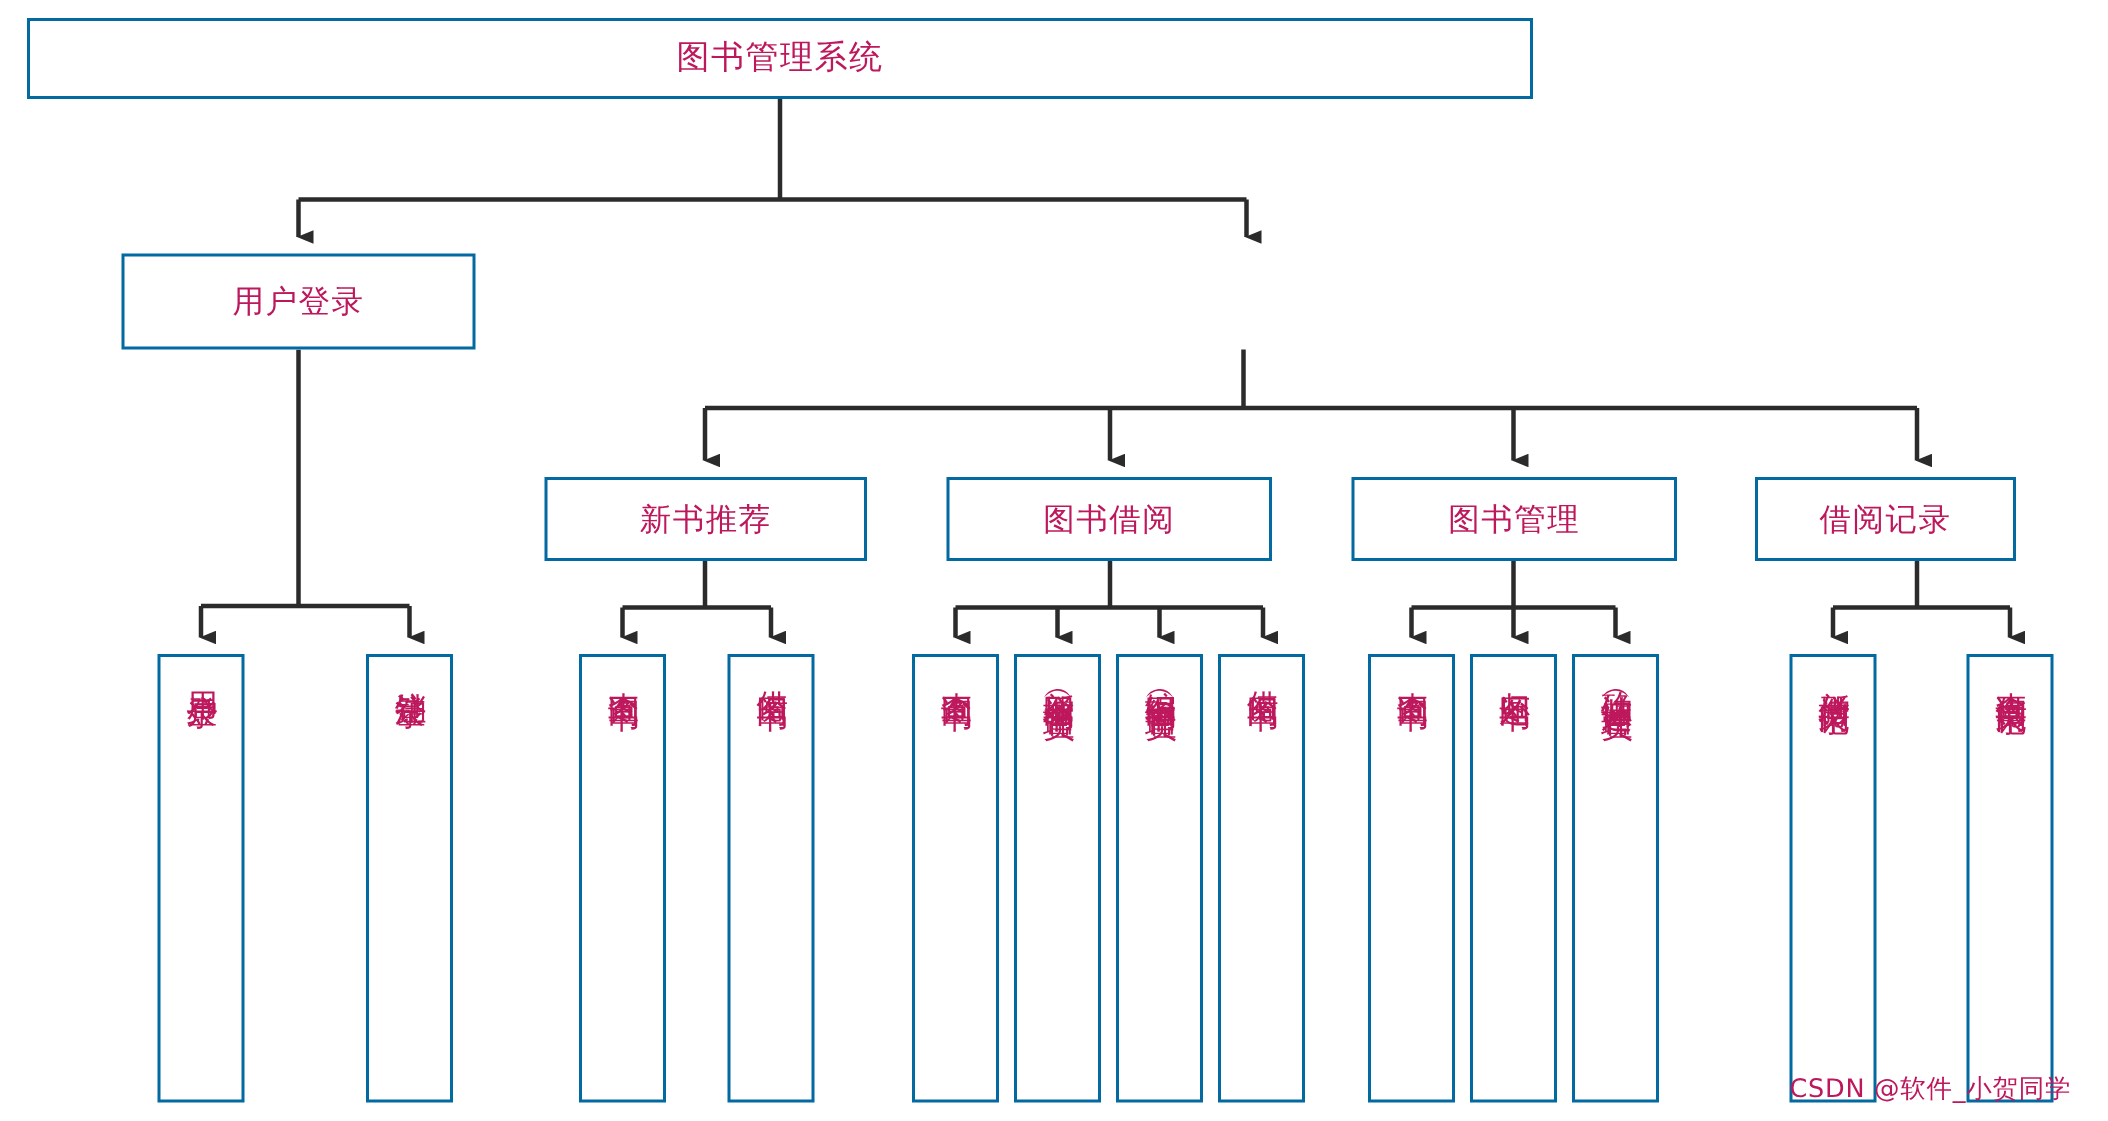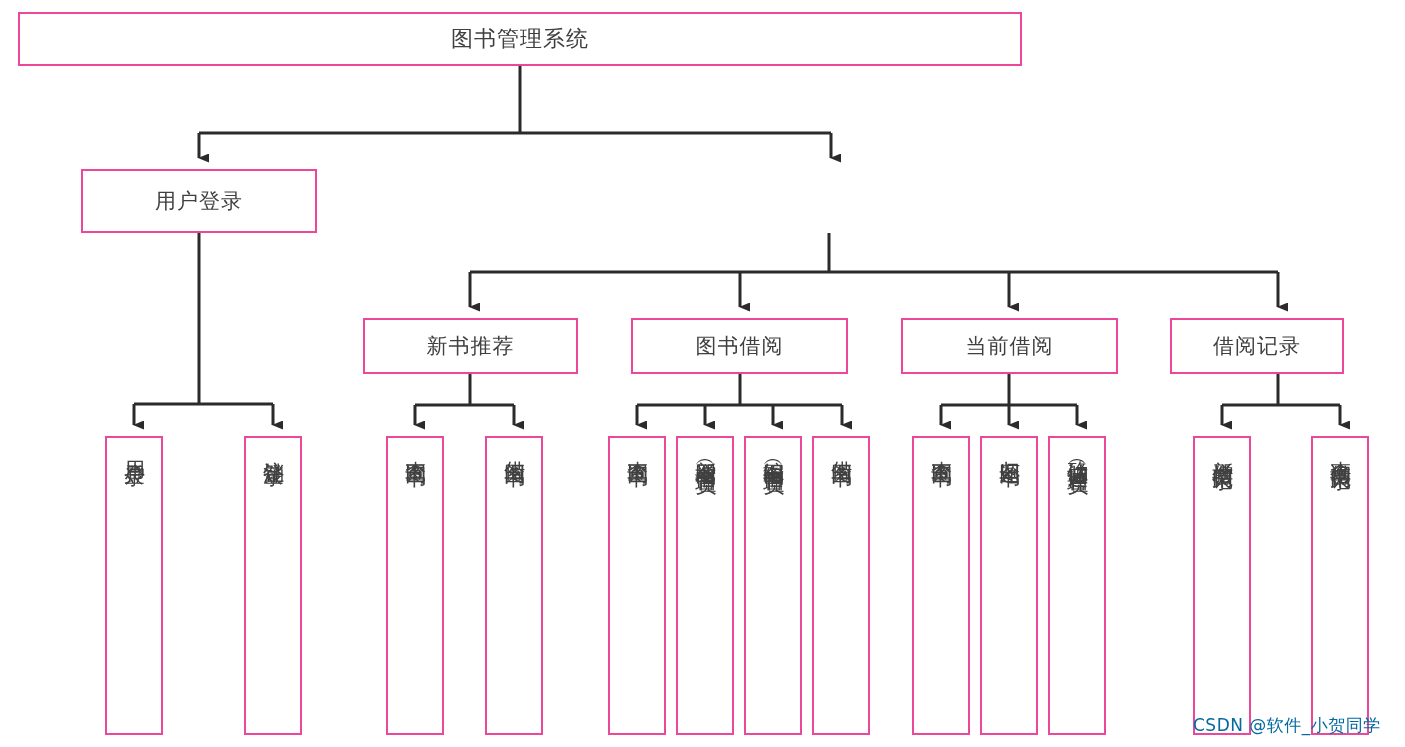--- a/index.html
+++ b/index.html
@@ -23,25 +23,25 @@
     left: 0;
     top: 0;
     width: 1405px;
     height: 747px;
     pointer-events: none;
   }
   .node {
     position: absolute;
     box-sizing: border-box;
     background: #ffffff;
-    border: 2px solid #ec4899;
+    border: 2px solid #0369a1;
     display: flex;
     align-items: center;
     justify-content: center;
-    color: #404040;
+    color: #be185d;
   }
   .node .label {
     display: block;
     text-align: center;
     line-height: 1.0;
     white-space: nowrap;
   }
   
   .node.h .label {
     font-size: 21px;
@@ -60,21 +60,21 @@
   .node.v .label {
     writing-mode: vertical-rl;
     text-orientation: upright;
     font-size: 21px;
     line-height: 1.12;
     letter-spacing: 2px;
     white-space: normal;
   }
   .watermark {
     position: absolute;
-    color: #0369a1;
+    color: #be185d;
     font-size: 17px;
     letter-spacing: 0.5px;
     white-space: nowrap;
     user-select: none;
   }
 </style>
 </head>
 <body>
 
 <div id="canvas">
@@ -137,21 +137,21 @@
     <span class="label">用户登录</span>
   </div>
 
   <div class="node h" style="left:631px; top:318px; width:217px; height:56px;">
     <span class="label">图书借阅</span>
   </div>
   <div class="node h" style="left:363px; top:318px; width:215px; height:56px;">
     <span class="label">新书推荐</span>
   </div>
   <div class="node h" style="left:901px; top:318px; width:217px; height:56px;">
-    <span class="label">当前借阅</span>
+    <span class="label">图书管理</span>
   </div>
   <div class="node h" style="left:1170px; top:318px; width:174px; height:56px;">
     <span class="label">借阅记录</span>
   </div>
 
   <div class="node v" style="left:105px; top:436px; width:58px; height:299px;">
     <span class="label">用户登录</span>
   </div>
   <div class="node v" style="left:244px; top:436px; width:58px; height:299px;">
     <span class="label">注销登录</span>

